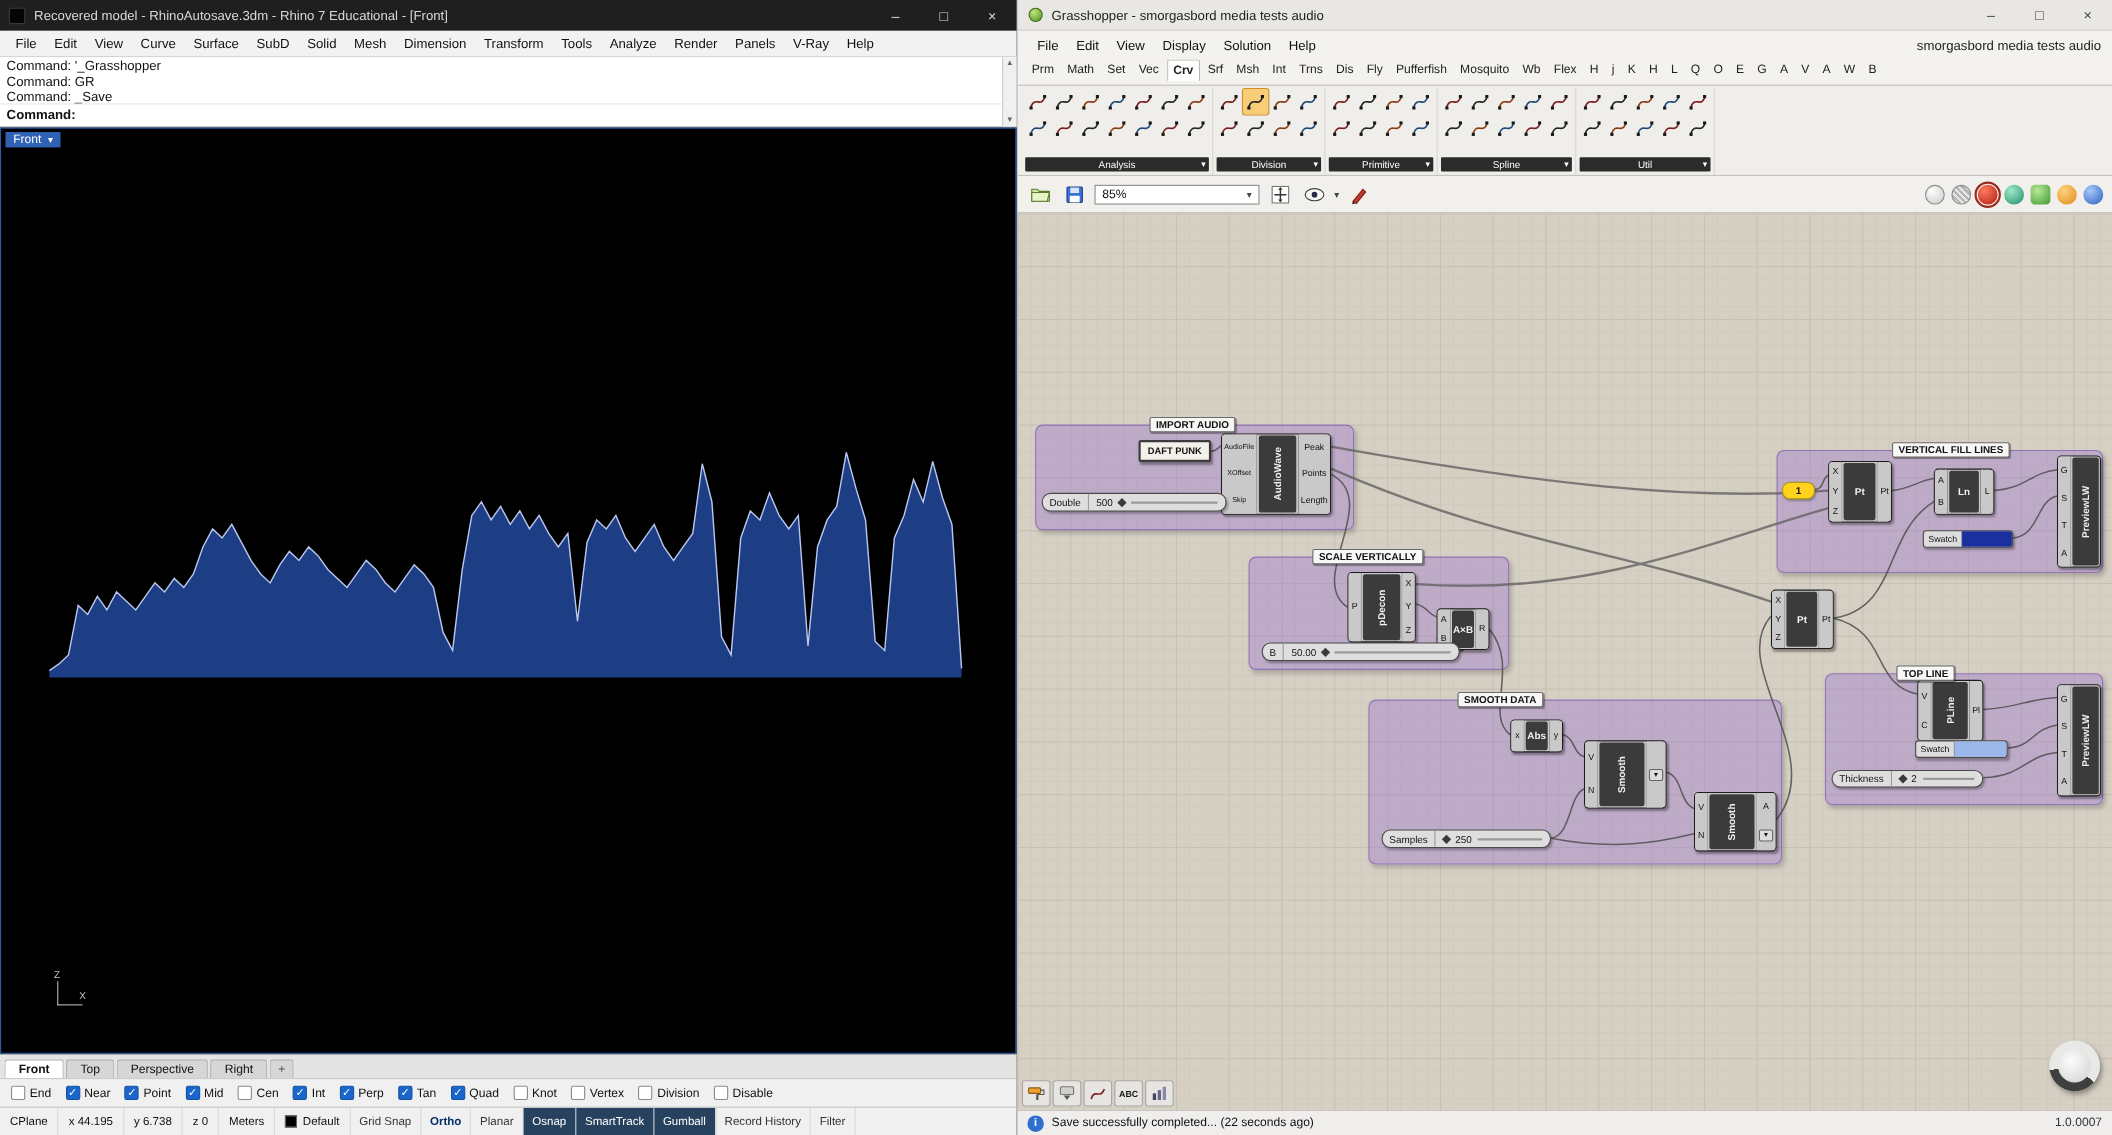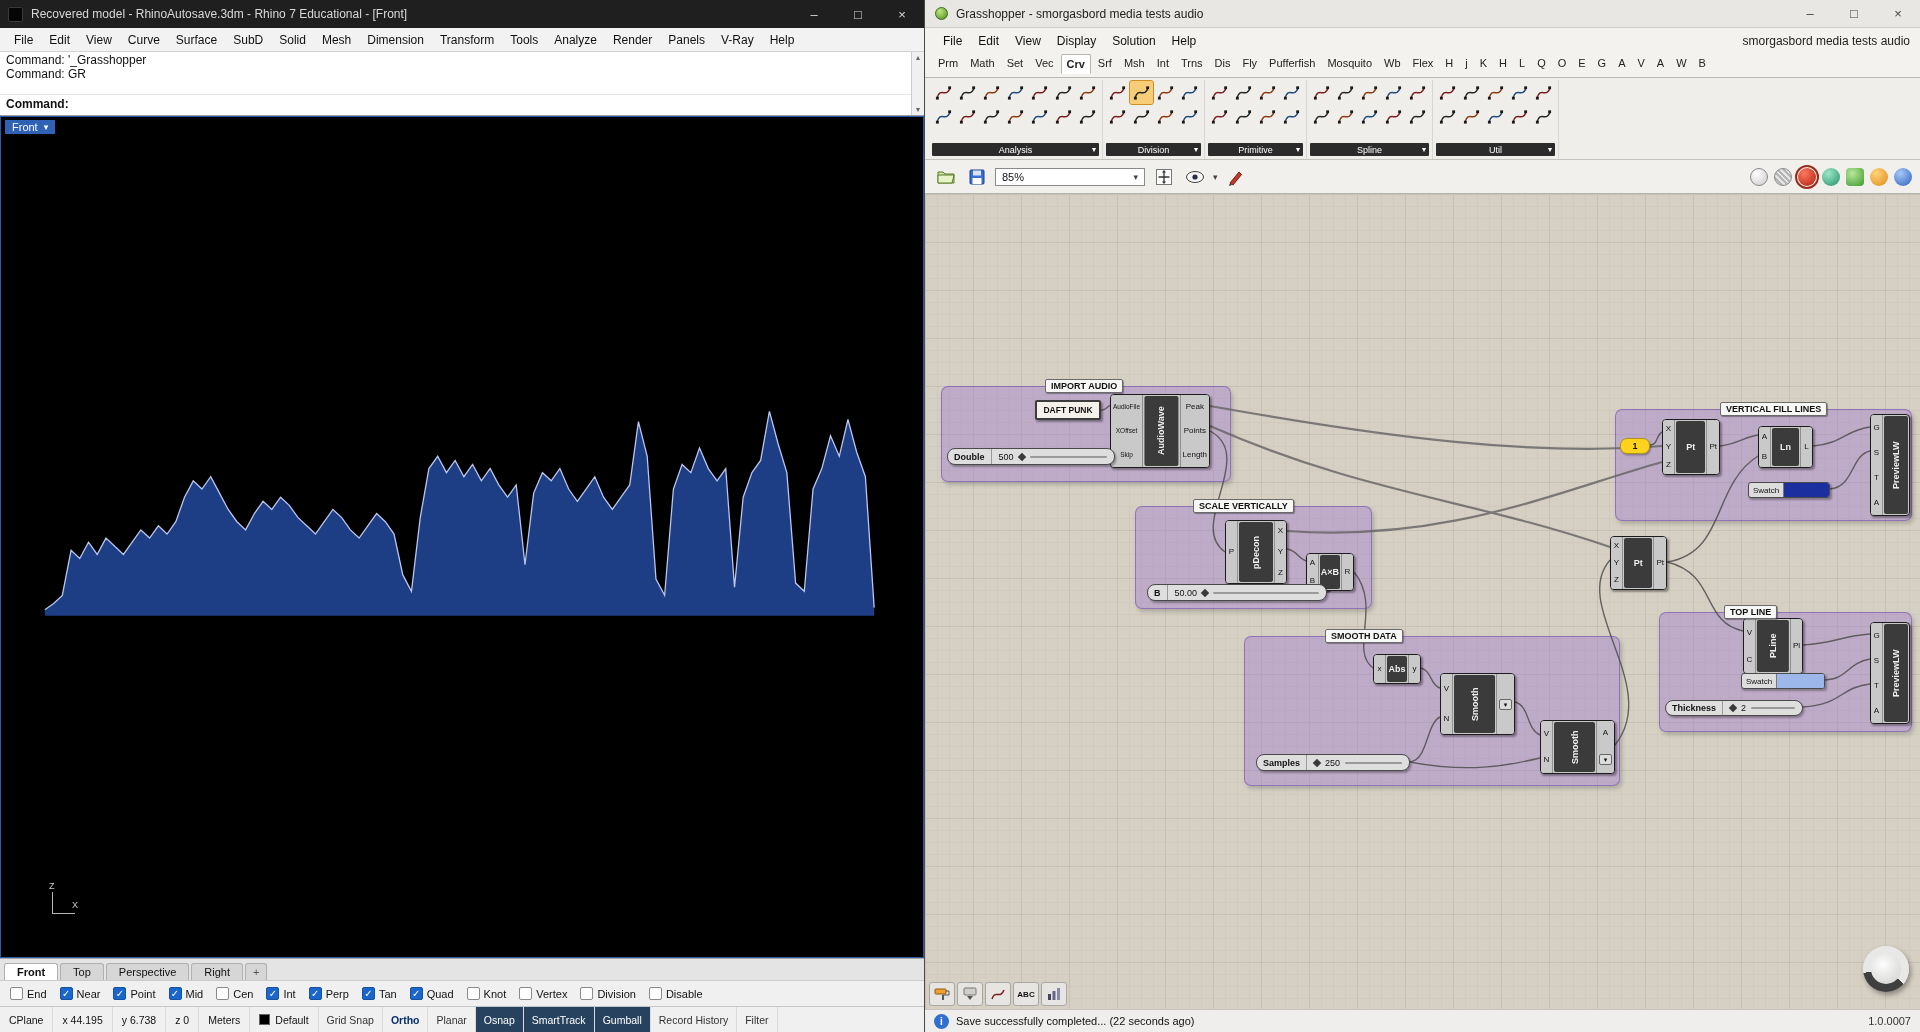--- a/index.html
+++ b/index.html
@@ -79,21 +79,21 @@
 .comp{position:absolute;display:flex;border:1px solid #1c1c1c;border-radius:4px;background:#c9c9c9;box-shadow:1.5px 2px 2px rgba(0,0,0,.35);z-index:4;font-size:8px}
 .pin,.pout{display:flex;flex-direction:column;justify-content:space-around;align-items:center;padding:0 2px;background:#c9c9c9;min-width:12px}
 .pin{border-right:1px solid #909090;border-radius:3px 0 0 3px}
 .pout{border-left:1px solid #909090;border-radius:0 3px 3px 0}
 .pin span,.pout span{line-height:1;white-space:nowrap}
 .tiny span{font-size:6.5px}
 .core{flex:1;background:#3b3b3b;color:#f0f0f0;display:flex;align-items:center;justify-content:center;font-weight:bold;font-size:9px;margin:1px;border-radius:2px;white-space:nowrap}
 .vert{writing-mode:vertical-rl;transform:rotate(180deg)}
 .outico{width:13px;height:11px;border:1px solid #666;background:#ddd;display:flex;align-items:center;justify-content:center;font-size:7px;border-radius:2px}
 .slider{position:absolute;display:flex;align-items:center;border:1px solid #4a4a4a;border-radius:8px;background:#dedede;font-size:9px;box-shadow:1.5px 2px 2px rgba(0,0,0,.3);z-index:4}
-.slider .lab{padding:0 6px;border-right:1px solid #9a9a9a;font-weight:bold;display:flex;align-items:center;height:100%;white-space:nowrap}
+.slider .lab{padding:0 6px;border-right:1px solid #9a9a9a;font-weight:normal;display:flex;align-items:center;height:100%;white-space:nowrap}
 .slider .track{flex:1;display:flex;align-items:center;gap:5px;padding:0 7px}
 .diamond{width:6px;height:6px;background:#3a3a3a;transform:rotate(45deg);flex:none}
 .rail{flex:1;height:2px;background:#9a9a9a;border-radius:1px}
 .gpanel{position:absolute;background:#f4f1ea;border:2px solid #3c3c3c;border-radius:2px;display:flex;align-items:center;justify-content:center;font-size:8.5px;font-weight:bold;z-index:4;box-shadow:1.5px 2px 2px rgba(0,0,0,.35);white-space:nowrap}
 .swatch{position:absolute;display:flex;align-items:stretch;border:1px solid #4a4a4a;border-radius:3px;background:#ddd;font-size:8px;z-index:4;box-shadow:1.5px 2px 2px rgba(0,0,0,.3)}
 .sw-lab{padding:0 4px;display:flex;align-items:center;white-space:nowrap}
 .sw-col{flex:1;border-left:1px solid #777;border-radius:0 2px 2px 0}
 .mini-slider{position:absolute;background:#ffd21e;border:1px solid #a8961c;border-radius:7px;display:flex;align-items:center;justify-content:center;font-size:9px;font-weight:bold;z-index:4;box-shadow:1px 1.5px 2px rgba(0,0,0,.3)}
 .mini-tools{position:absolute;display:flex;gap:2px;z-index:6}
 .mtool{width:26px;height:24px;background:#e7e5e1;border:1px solid #a9a7a3;border-radius:3px;display:flex;align-items:center;justify-content:center;font-size:8px;font-weight:bold}
@@ -133,20 +133,21 @@
         <span class="menu-item">Analyze</span>
         <span class="menu-item">Render</span>
         <span class="menu-item">Panels</span>
         <span class="menu-item">V-Ray</span>
         <span class="menu-item">Help</span>
       </nav>
     <div class="r-cmd">
       <div id="r-history">
           <div class="cmd-line">Command: '_Grasshopper</div>
           <div class="cmd-line">Command: GR</div>
+          <div class="cmd-line">Command: _Save</div>
         </div>
       <div class="r-prompt">Command:</div>
       <div class="r-scroll">
         <span>▲</span>
         <span>▼</span>
       </div>
     </div>
     <div class="r-viewport">
       <div class="vp-label">
         <span>Front</span>

